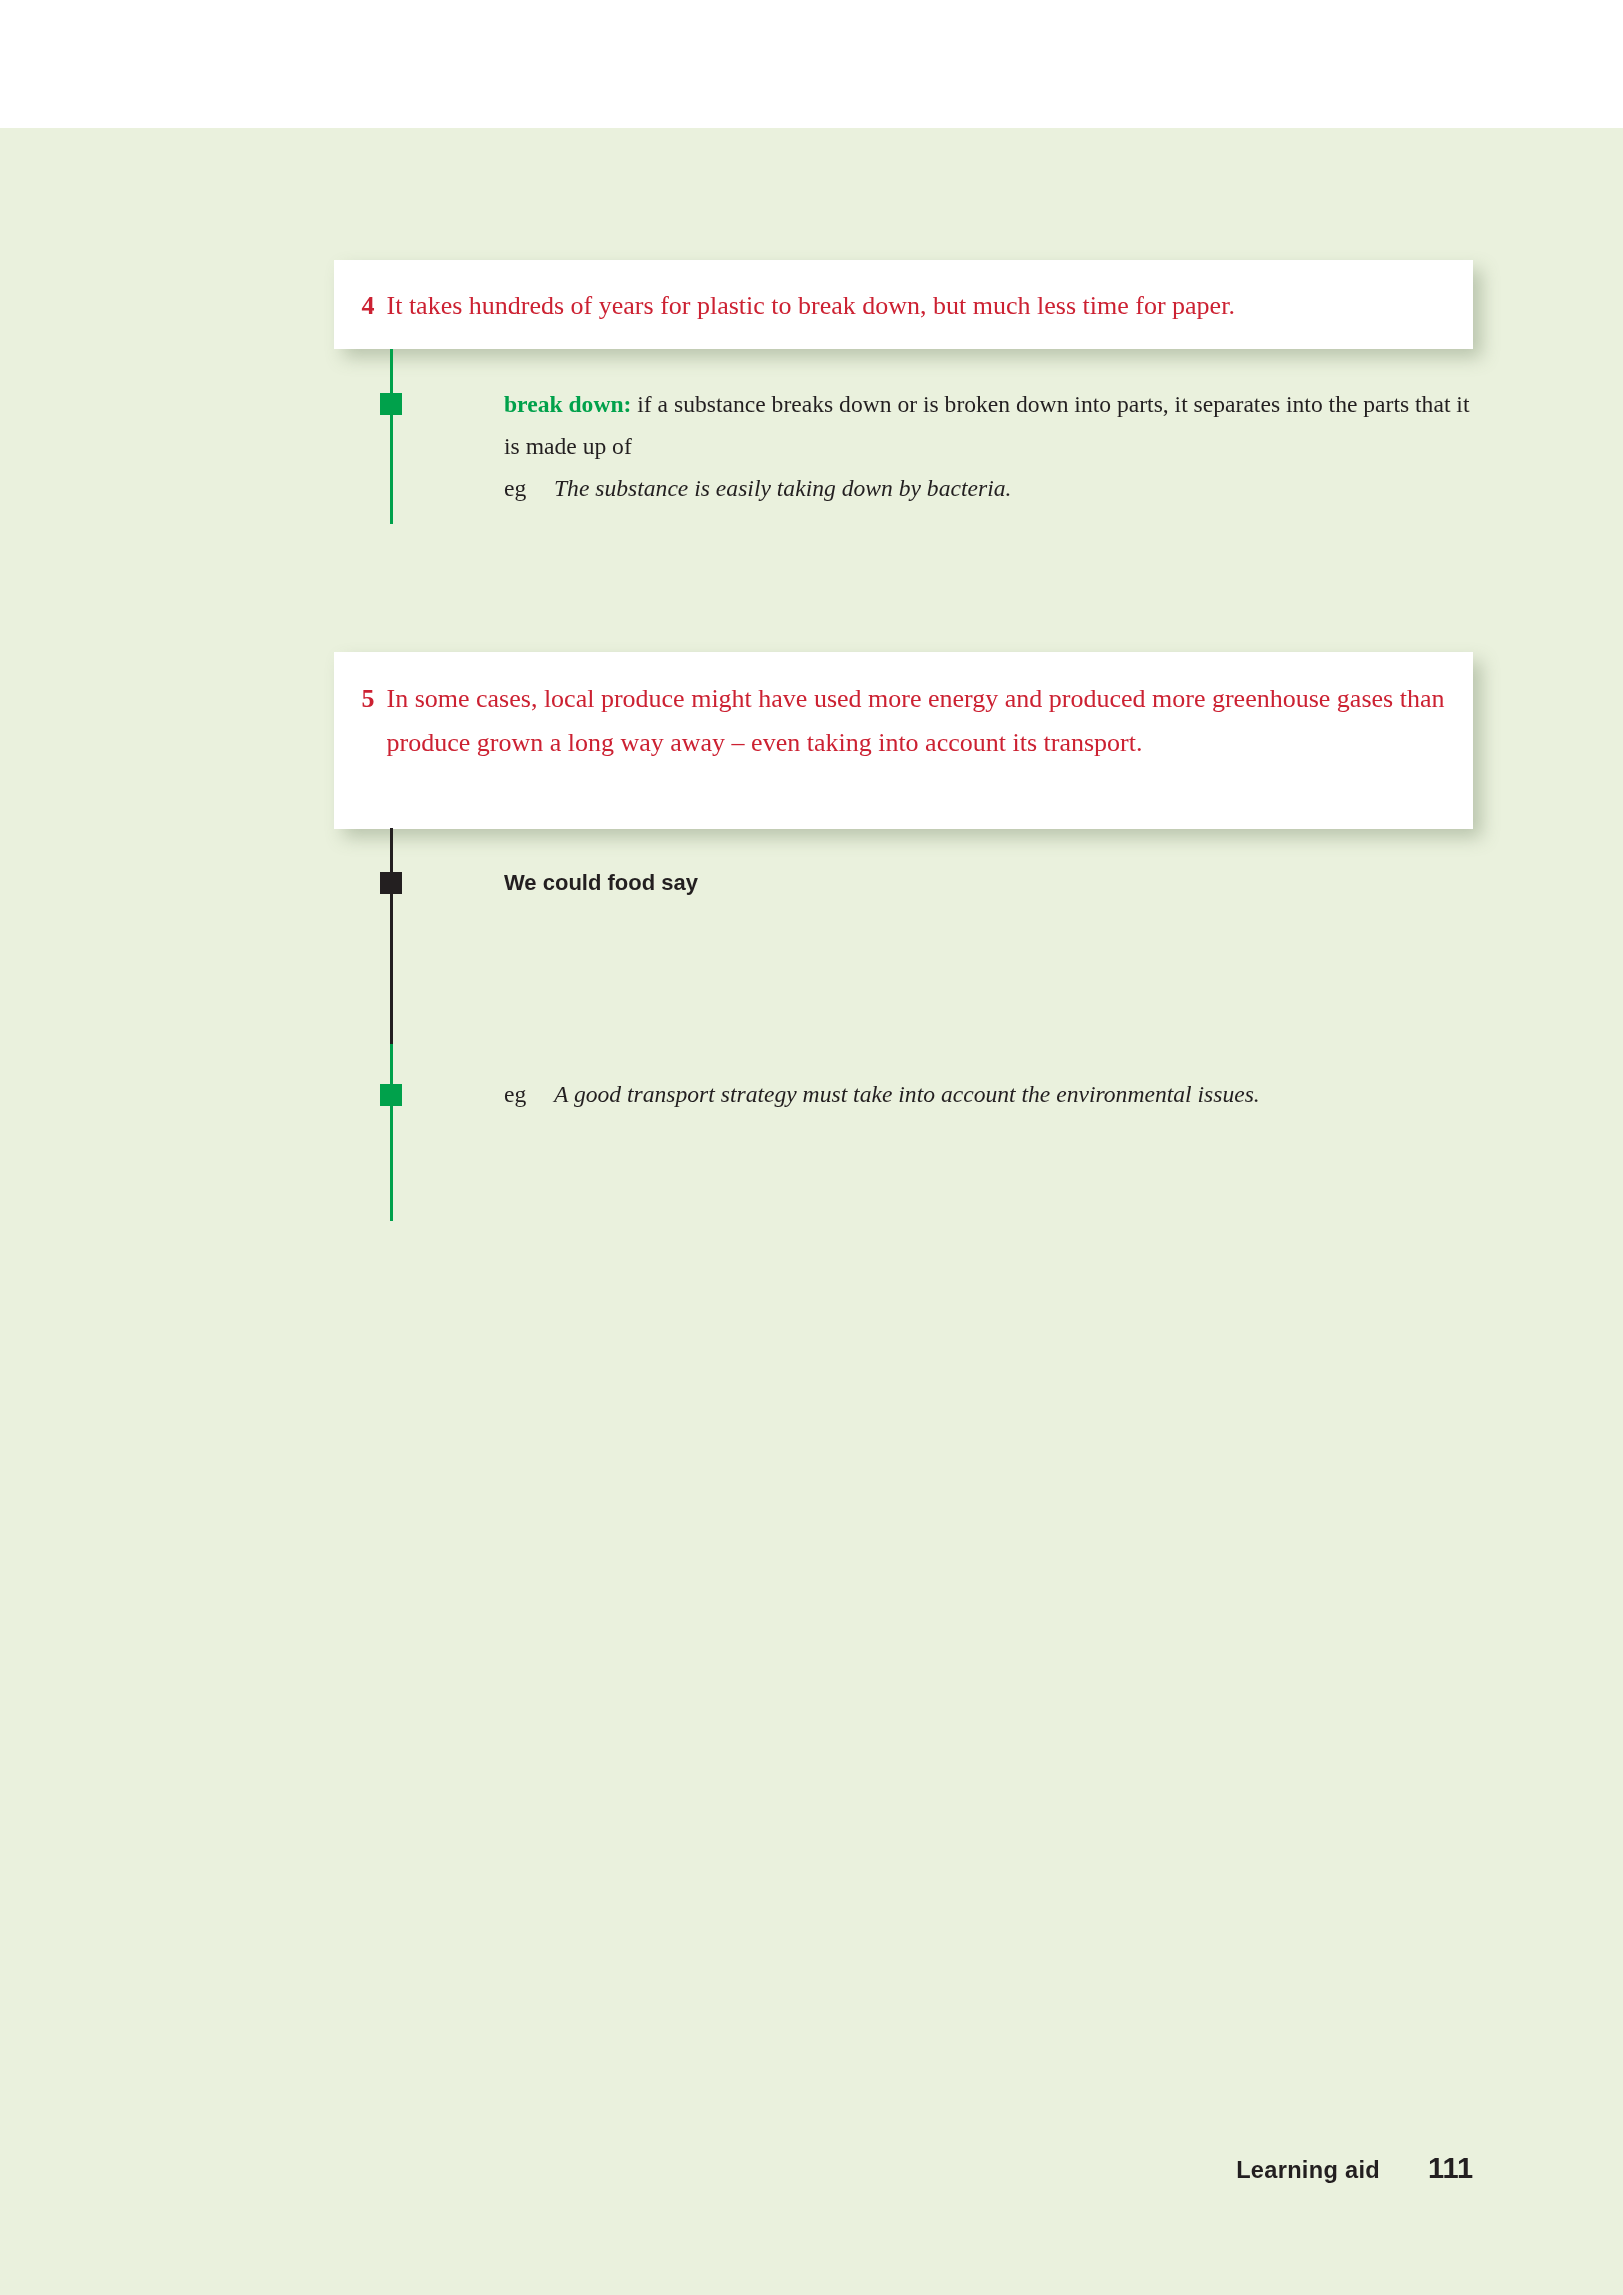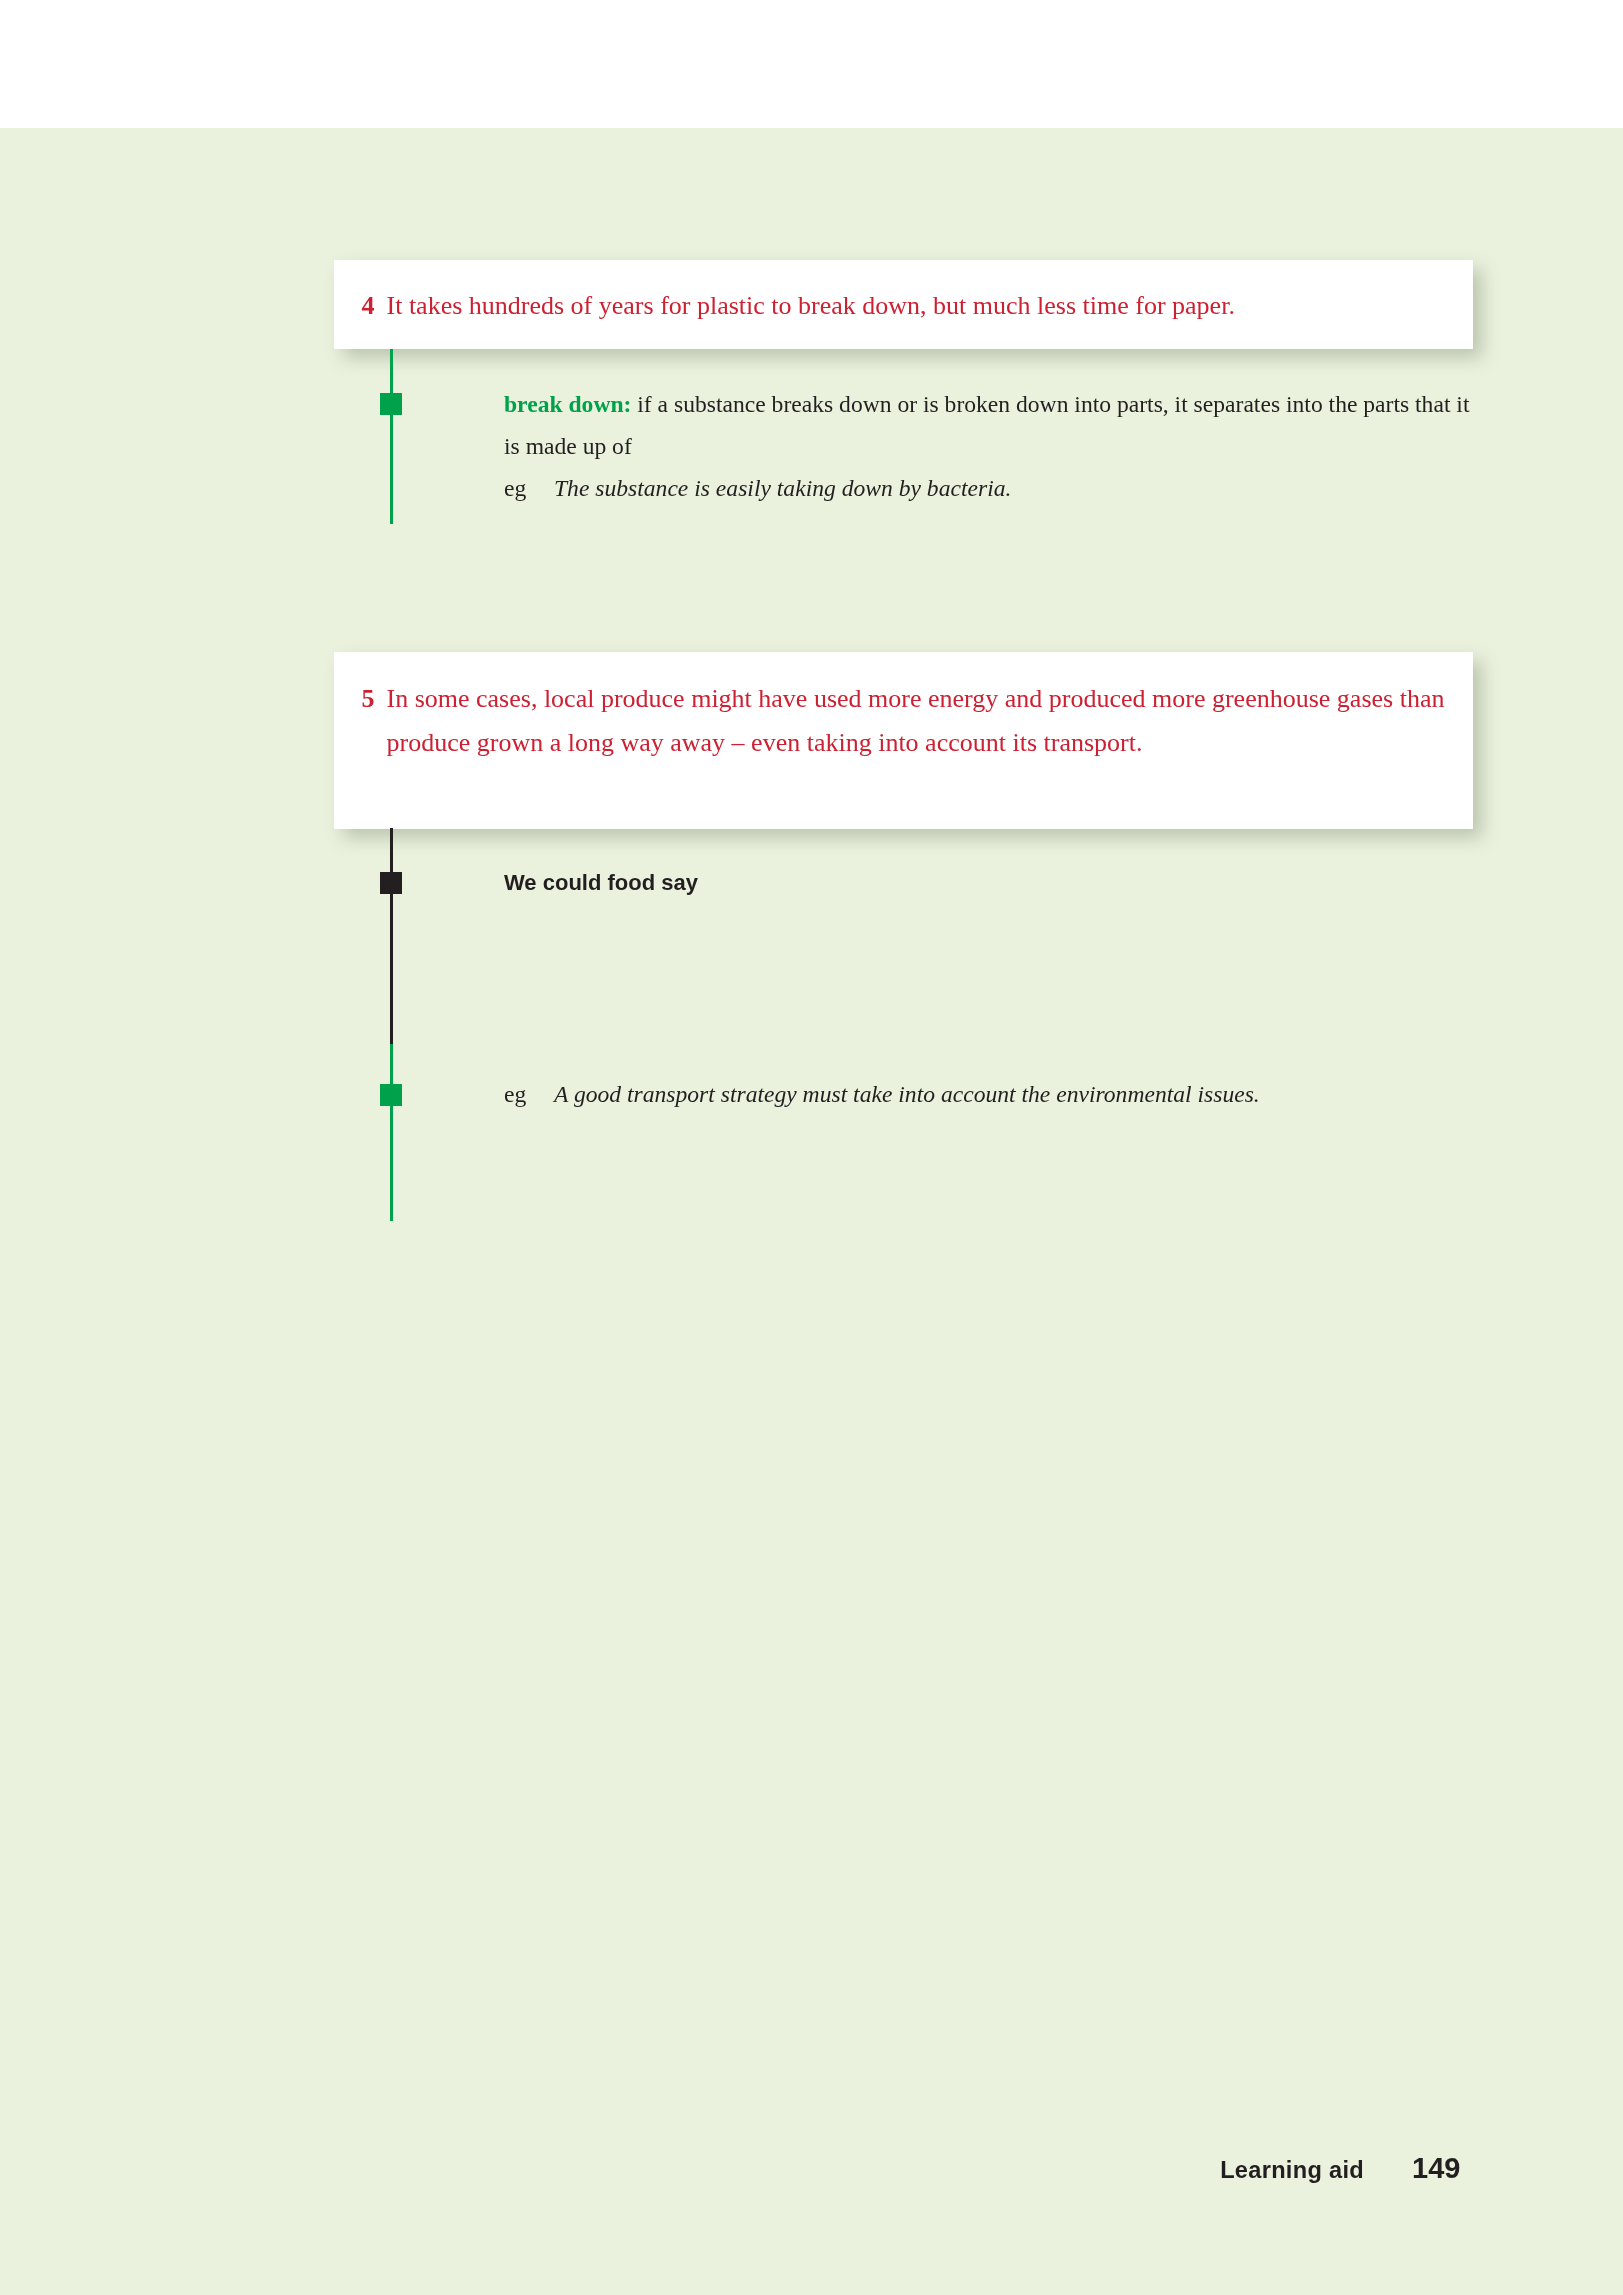--- a/index.html
+++ b/index.html
@@ -145,20 +145,21 @@
     position: absolute;
     left: 0;
     top: 2152px;
     width: 1466px;
     display: flex;
     justify-content: flex-end;
     align-items: baseline;
     font-family: "Liberation Sans", sans-serif;
     font-weight: 700;
     color: #231f20;
+    padding-left: 16px;
   }
   .footer-label {
     font-size: 23.6px;
     letter-spacing: 0.3px;
   }
   .footer-page {
     font-size: 29px;
     margin-left: 48px;
     width: 54px;
     text-align: left;
@@ -209,15 +210,15 @@
 
 <div class="block" id="block-take-into-account">
   <div class="eg-line">
     <span class="eg-label">eg</span>
     <span class="eg-text">A good transport strategy must take into account the environmental issues.</span>
   </div>
 </div>
 
 <div class="footer">
   <span class="footer-label">Learning aid</span>
-  <span class="footer-page">149</span>
+  <span class="footer-page">111</span>
 </div>
 
 
 </body></html>

